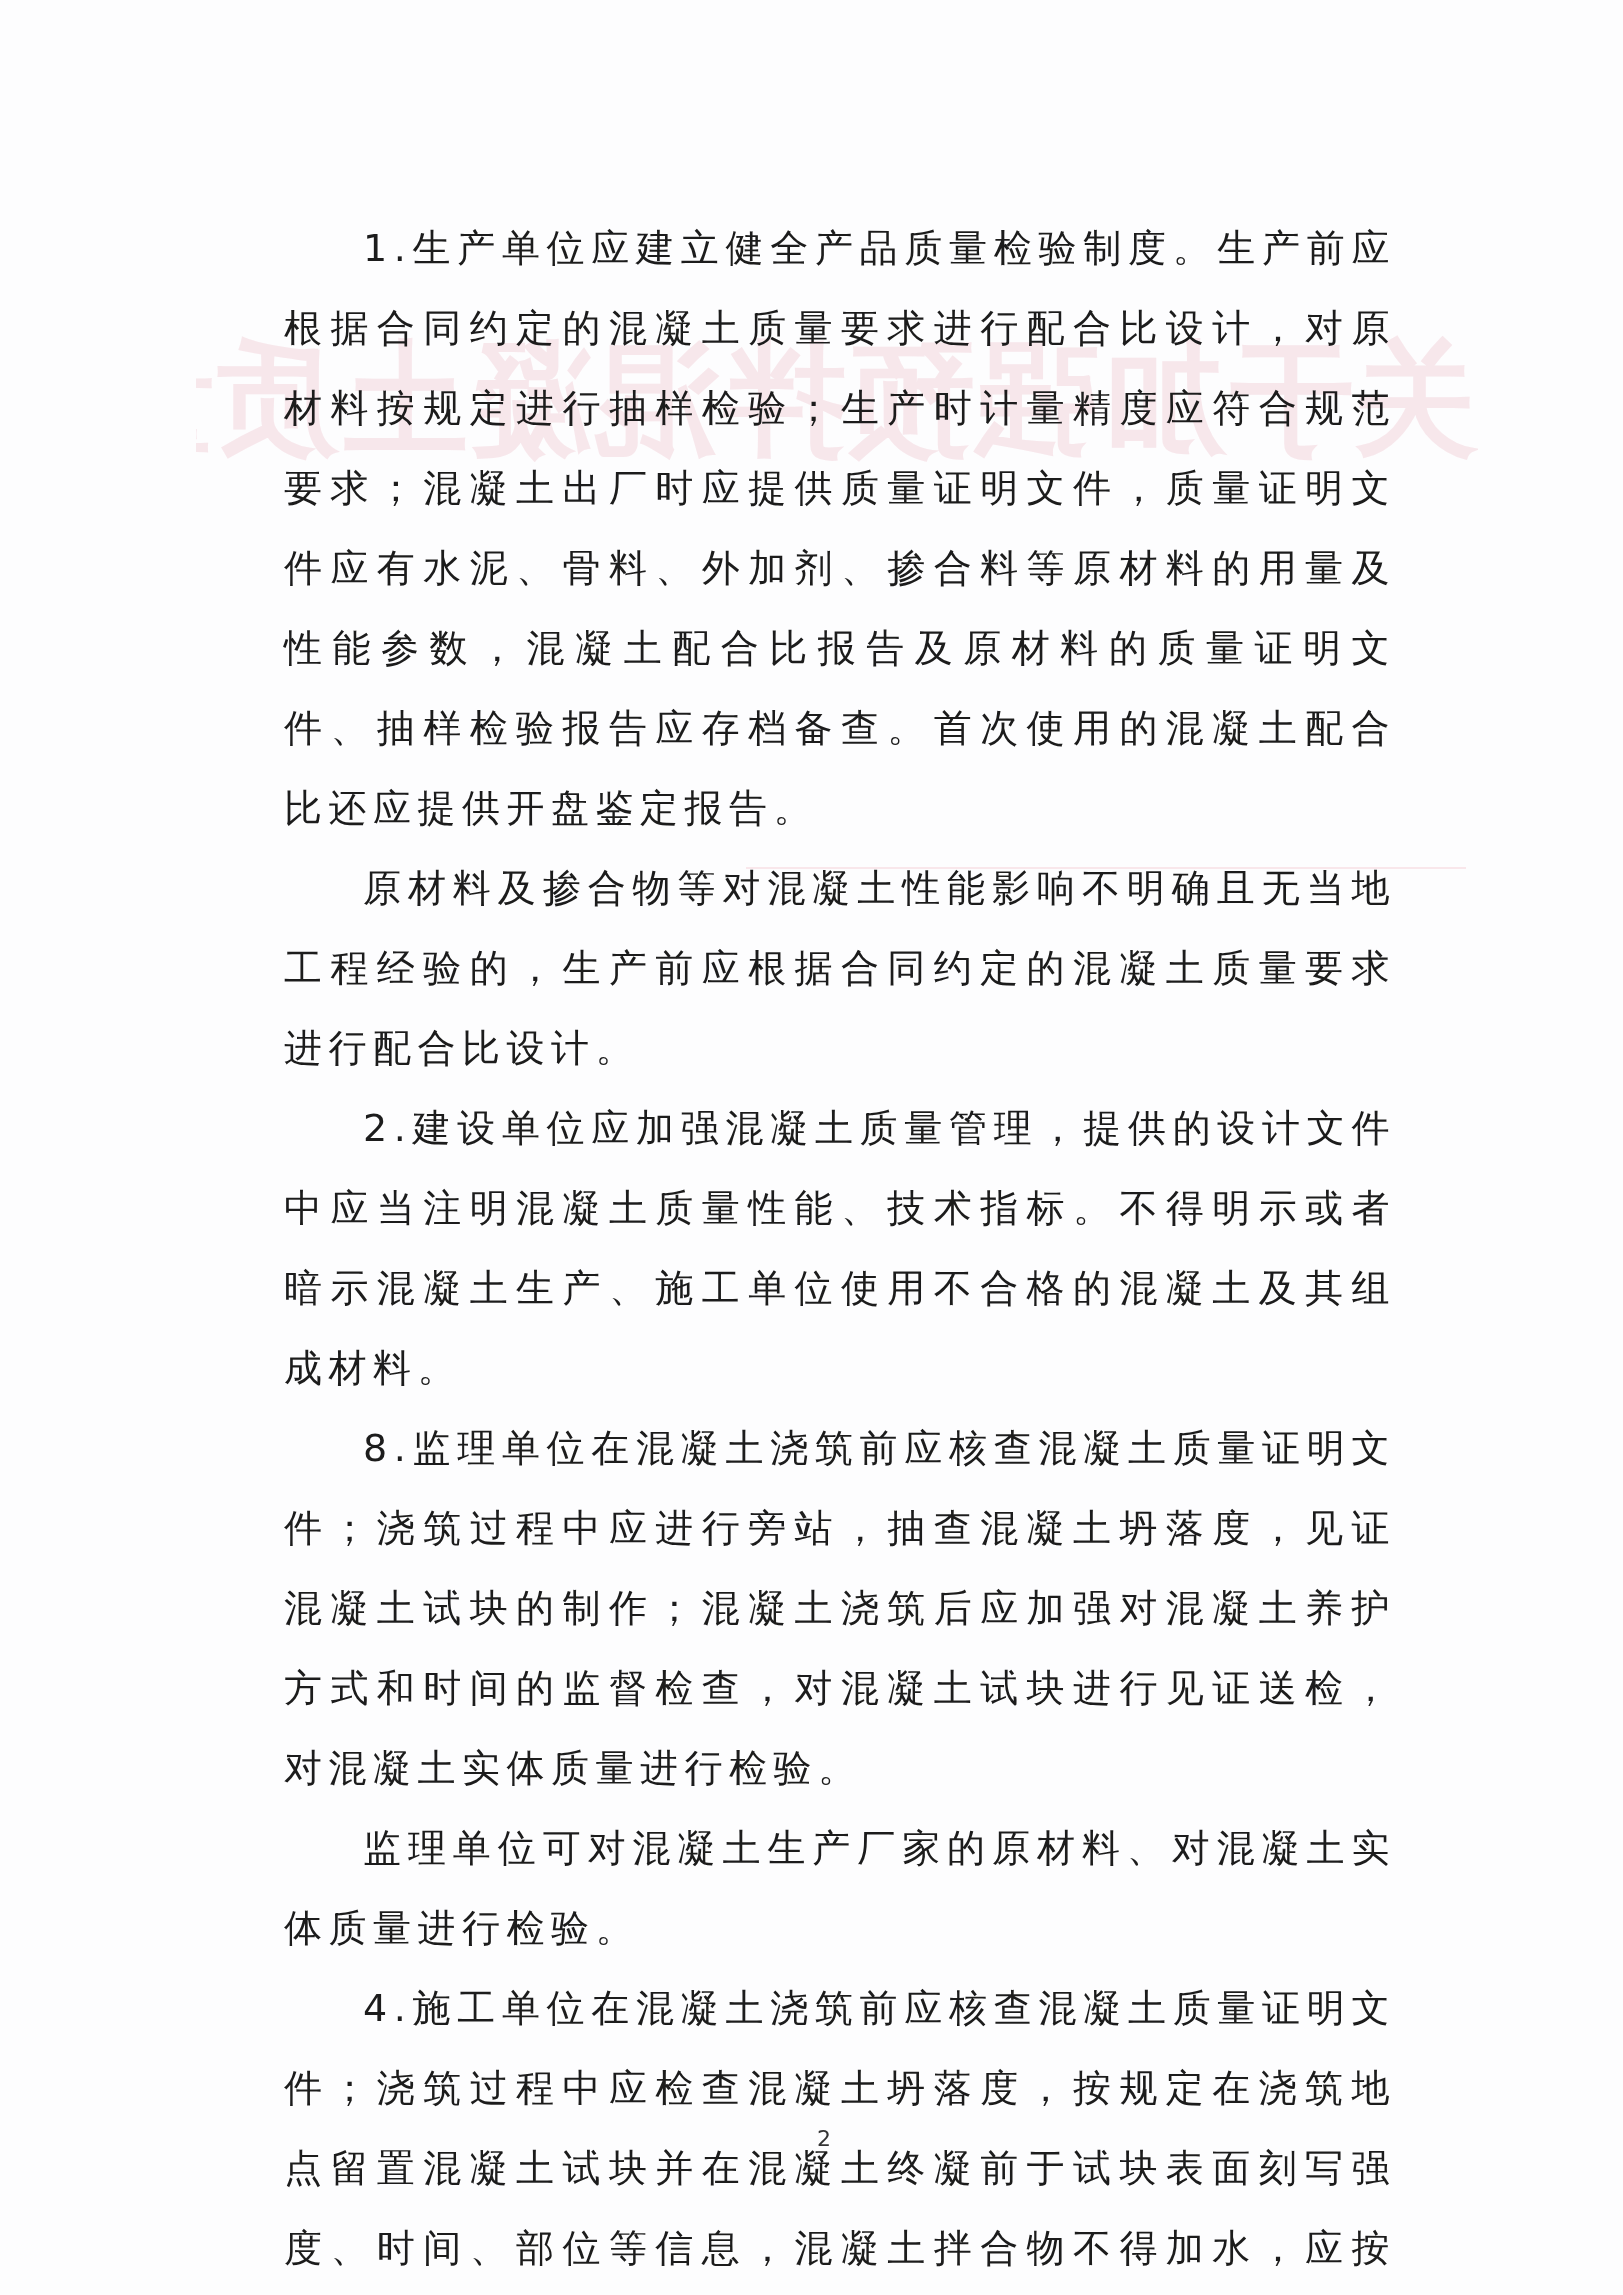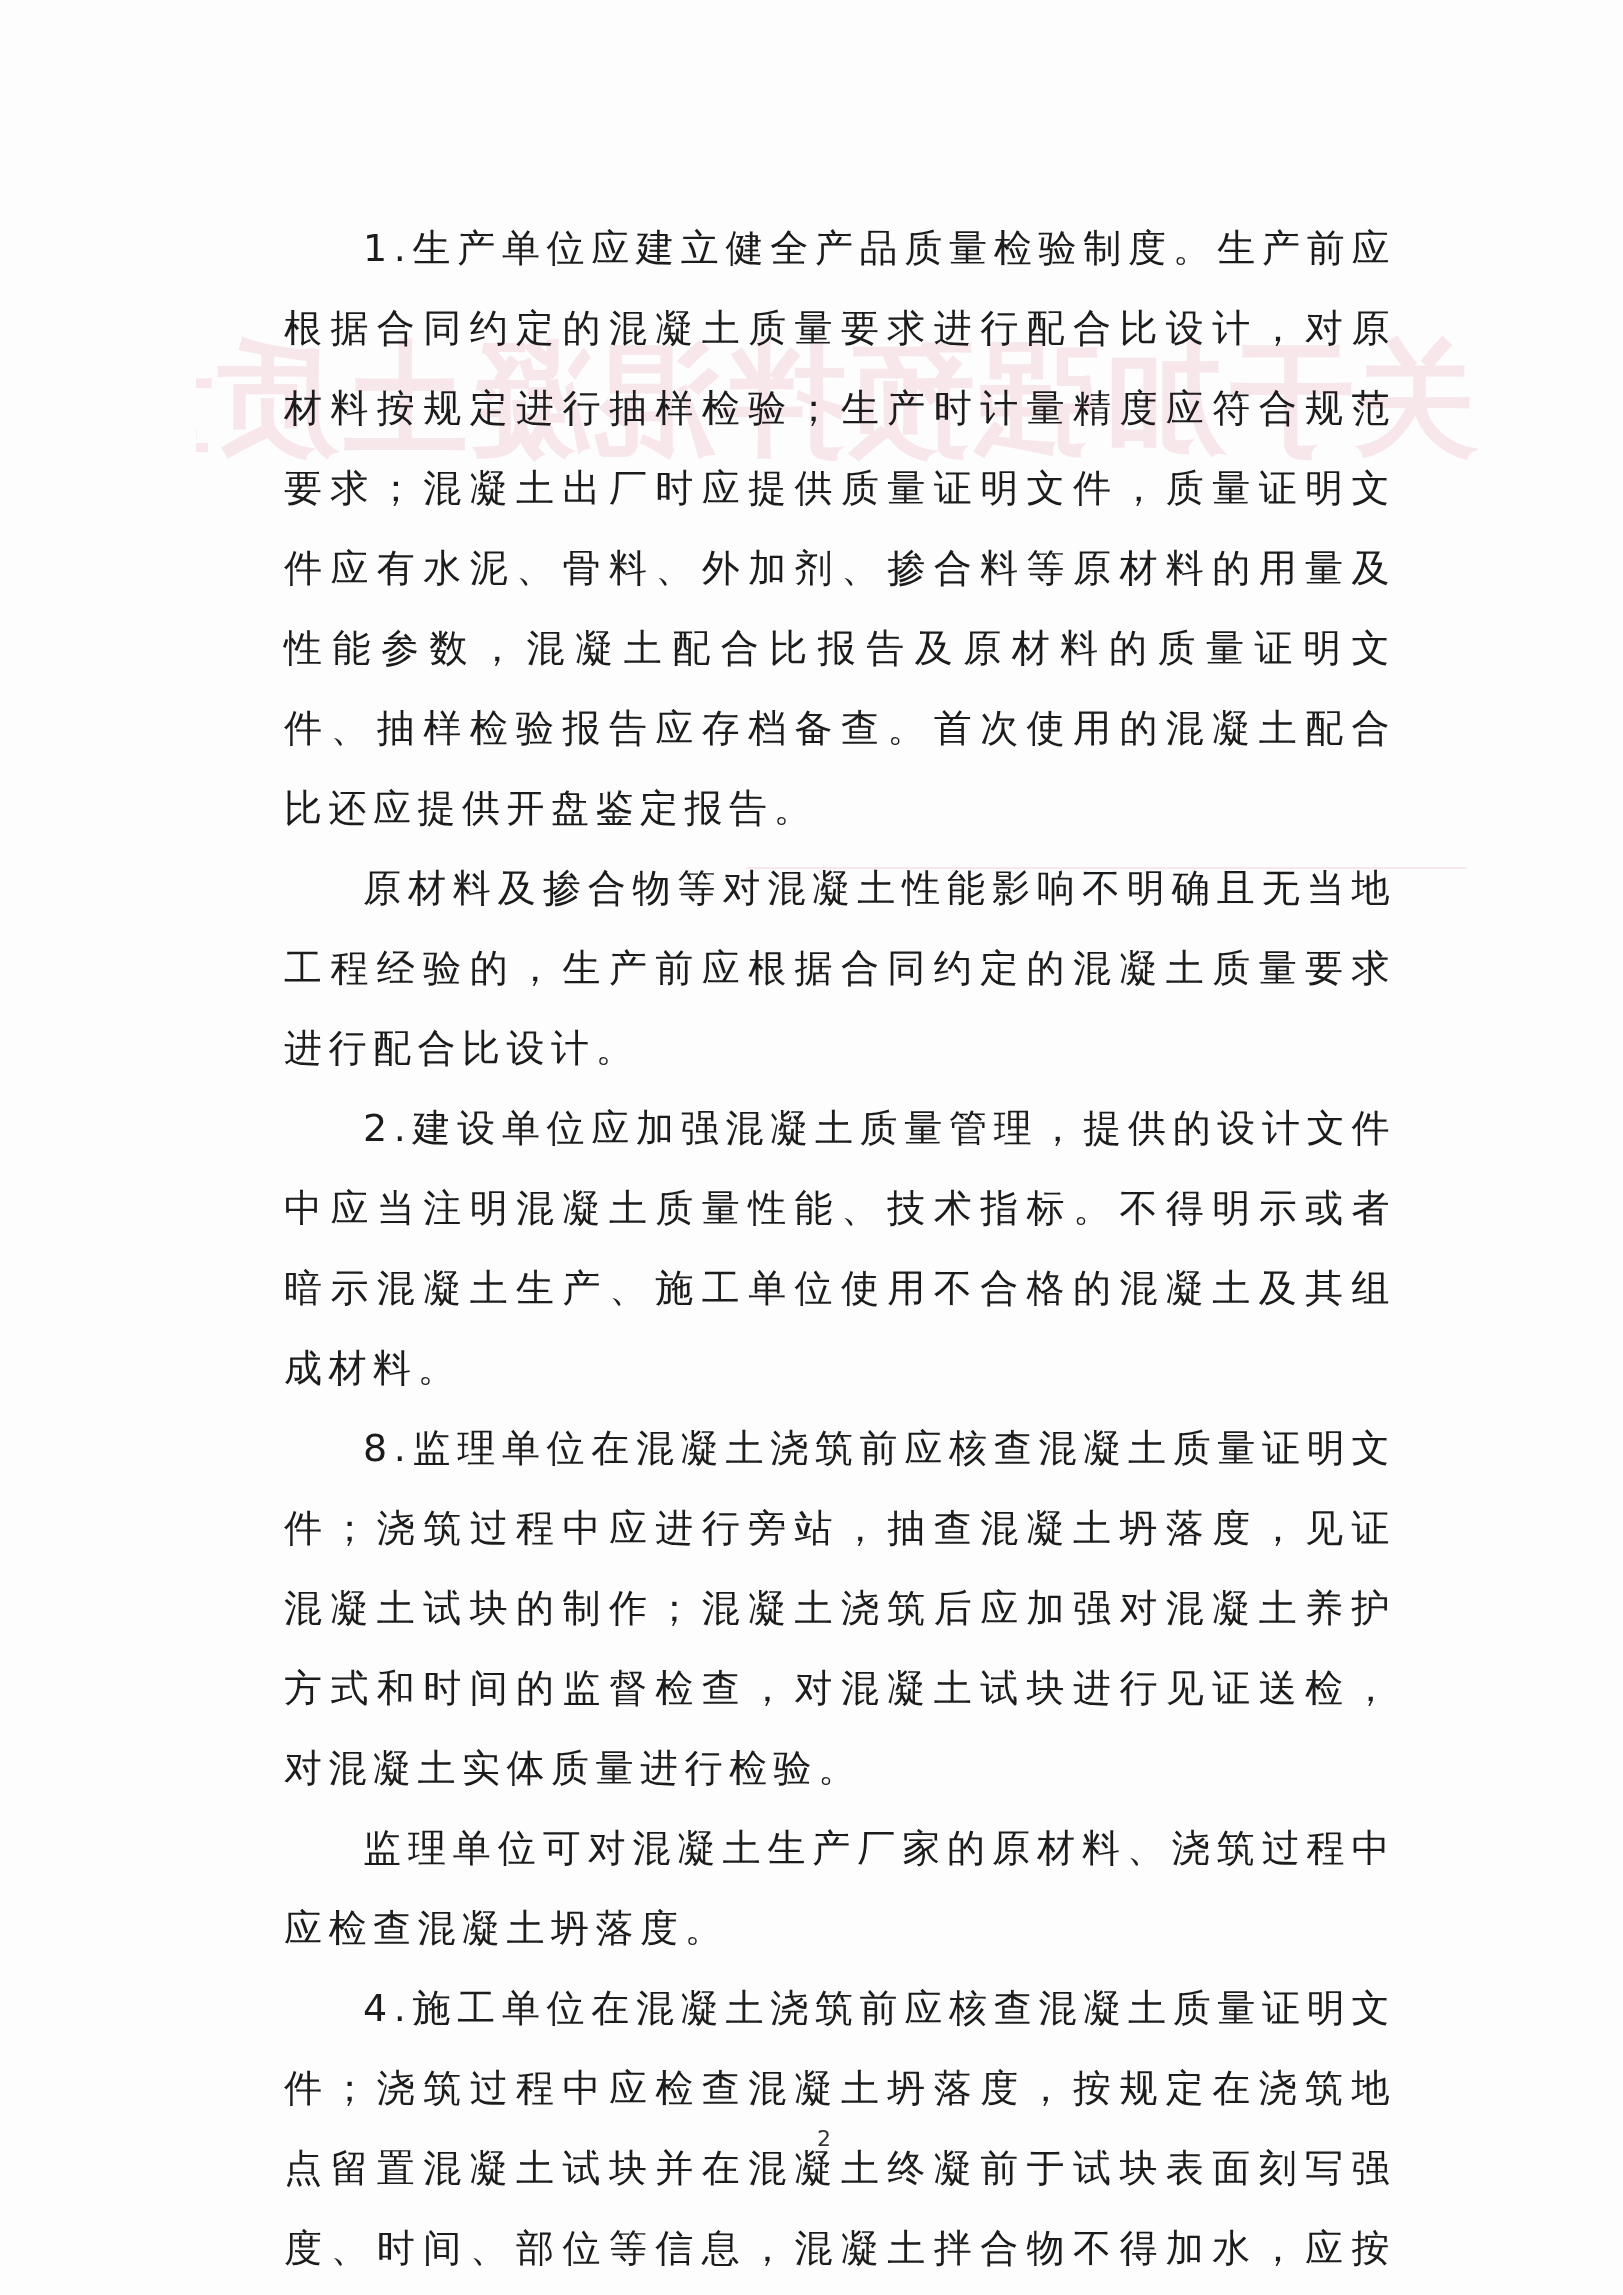--- a/index.html
+++ b/index.html
@@ -66,18 +66,18 @@
 <body>
 
 <div class="bleed-title">关于加强预拌混凝土质量管理的通知</div>
 <div class="bleed-line"></div>
 
 <div class="body-text">
   <p class="para">1.生产单位应建立健全产品质量检验制度。生产前应根据合同约定的混凝土质量要求进行配合比设计，对原材料按规定进行抽样检验；生产时计量精度应符合规范要求；混凝土出厂时应提供质量证明文件，质量证明文件应有水泥、骨料、外加剂、掺合料等原材料的用量及性能参数，混凝土配合比报告及原材料的质量证明文件、抽样检验报告应存档备查。首次使用的混凝土配合比还应提供开盘鉴定报告。</p>
   <p class="para">原材料及掺合物等对混凝土性能影响不明确且无当地工程经验的，生产前应根据合同约定的混凝土质量要求进行配合比设计。</p>
   <p class="para">2.建设单位应加强混凝土质量管理，提供的设计文件中应当注明混凝土质量性能、技术指标。不得明示或者暗示混凝土生产、施工单位使用不合格的混凝土及其组成材料。</p>
   <p class="para">8.监理单位在混凝土浇筑前应核查混凝土质量证明文件；浇筑过程中应进行旁站，抽查混凝土坍落度，见证混凝土试块的制作；混凝土浇筑后应加强对混凝土养护方式和时间的监督检查，对混凝土试块进行见证送检，对混凝土实体质量进行检验。</p>
-  <p class="para">监理单位可对混凝土生产厂家的原材料、浇筑过程中应检查混凝土坍落度。</p>
+  <p class="para">监理单位可对混凝土生产厂家的原材料、对混凝土实体质量进行检验。</p>
   <p class="para">4.施工单位在混凝土浇筑前应核查混凝土质量证明文件；浇筑过程中应检查混凝土坍落度，按规定在浇筑地点留置混凝土试块并在混凝土终凝前于试块表面刻写强度、时间、部位等信息，混凝土拌合物不得加水，应按施工操作规</p>
 </div>
 
 <div class="page-number">2</div>
 
 
 </body></html>

